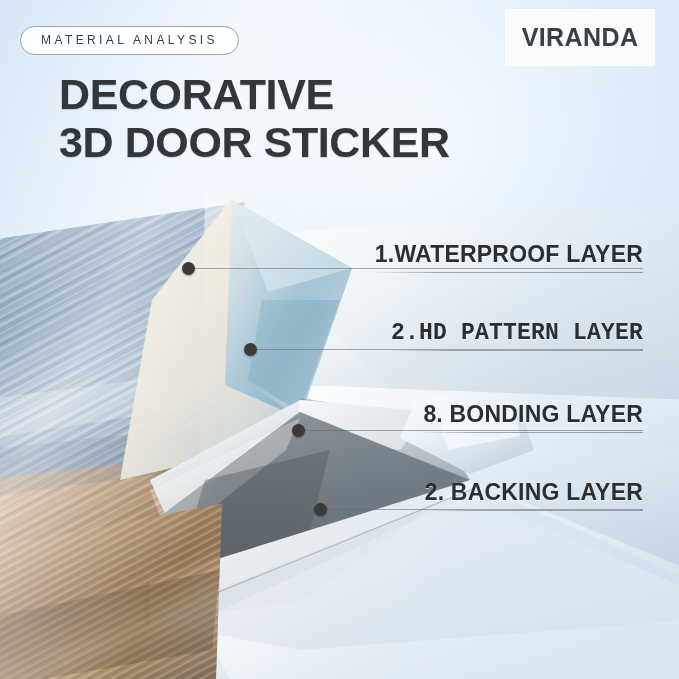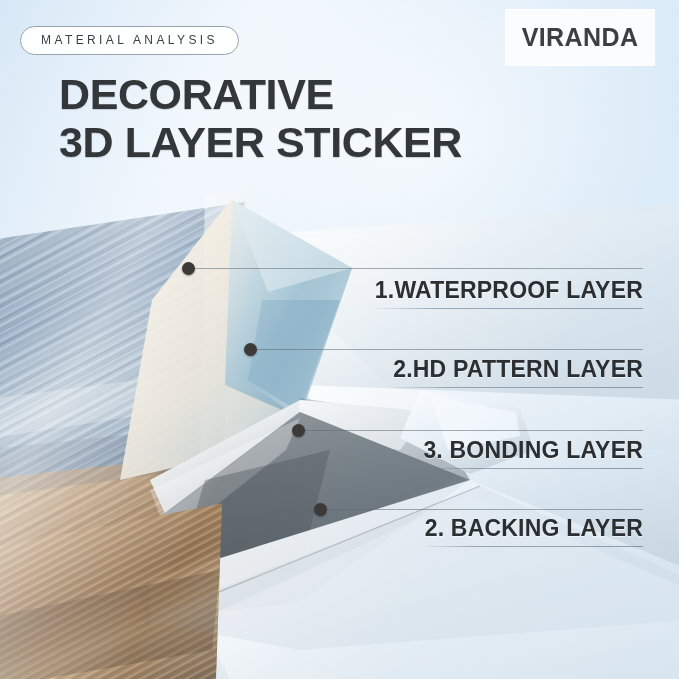--- a/index.html
+++ b/index.html
@@ -63,38 +63,37 @@
 
   
   #art{position:absolute;left:0;top:150px;width:679px;height:529px;}
 
   
   .label{
     position:absolute;
     right:36px;
     text-align:right;
     white-space:nowrap;
-    margin-top:36px;
   }
   .label .txt{
     font-size:23px;
     font-weight:bold;
     color:#2b2f31;
     letter-spacing:0.2px;
     display:block;
     text-shadow:0 1px 0 rgba(255,255,255,0.6);
   }
   .label .rule{
     display:block;
     height:1px;
     background:linear-gradient(90deg, rgba(120,135,148,0.05) 0%, rgba(110,125,140,0.62) 22%, rgba(110,125,140,0.70) 100%);
     margin-top:4px;
   }
   #label-1{top:241px;}
-  #label-2{top:320px;}
+  #label-2{top:320px;font-family:Liberation Mono, monospace;}
   #label-3{top:401px;}
   #label-4{top:479px;}
 
   
   .leader{
     position:absolute;
     height:1px;
     background:rgba(95,105,115,0.55);
   }
   .dot{
@@ -274,32 +273,32 @@
 
   <div class="label" id="label-1">
     <span class="txt">1.WATERPROOF LAYER</span>
     <span class="rule"></span>
   </div>
   <div class="label" id="label-2">
     <span class="txt">2.HD PATTERN LAYER</span>
     <span class="rule"></span>
   </div>
   <div class="label" id="label-3">
-    <span class="txt">3. BONDING LAYER</span>
+    <span class="txt">8. BONDING LAYER</span>
     <span class="rule"></span>
   </div>
   <div class="label" id="label-4">
     <span class="txt">2. BACKING LAYER</span>
     <span class="rule"></span>
   </div>
 
   <div class="badge">MATERIAL ANALYSIS</div>
 
   <div class="title">
     <span>DECORATIVE</span>
-    <span>3D LAYER STICKER</span>
+    <span>3D DOOR STICKER</span>
   </div>
 
   <div class="logo-box">
     <span class="logo-text">VIRANDA</span>
   </div>
 
 </div>
 
 </body></html>

